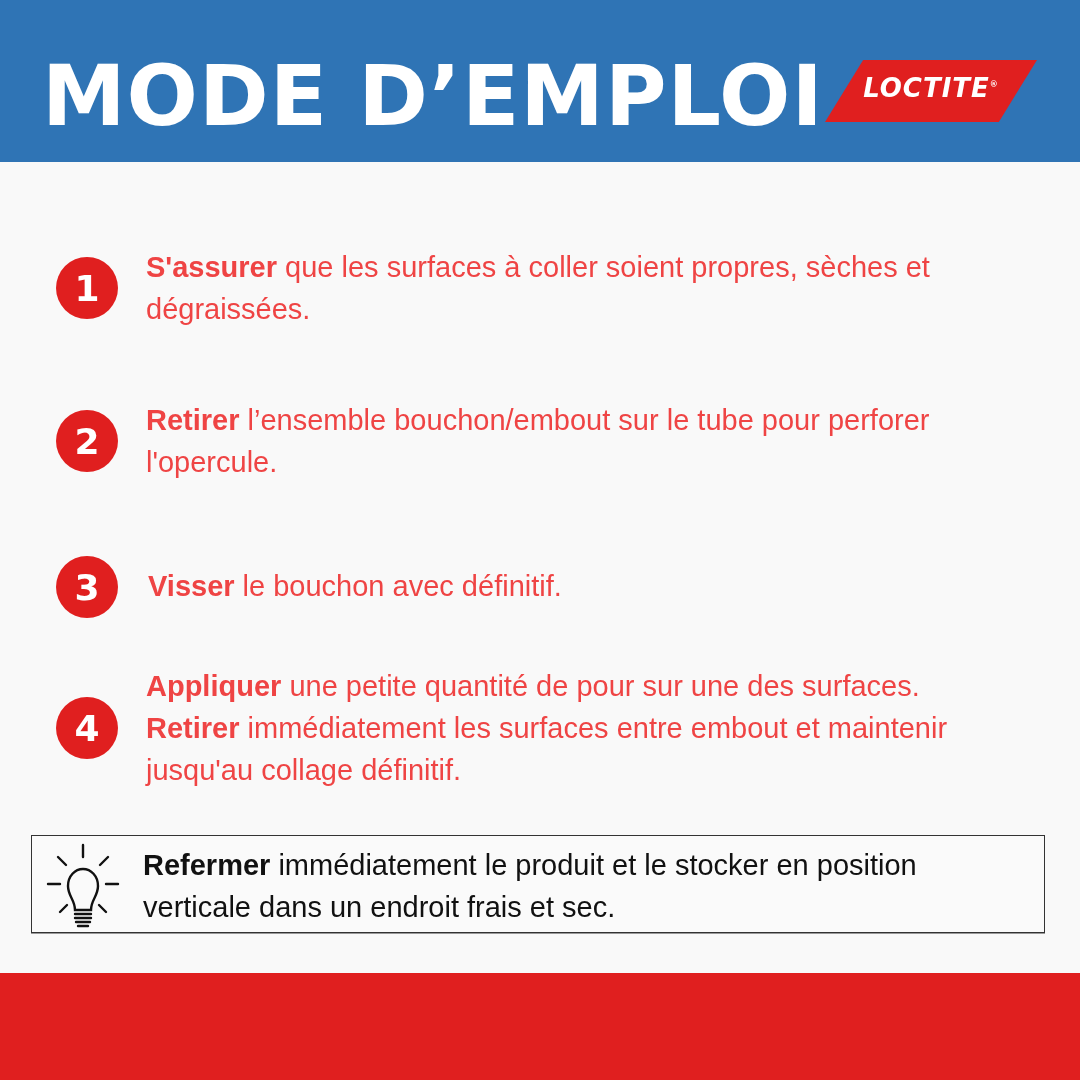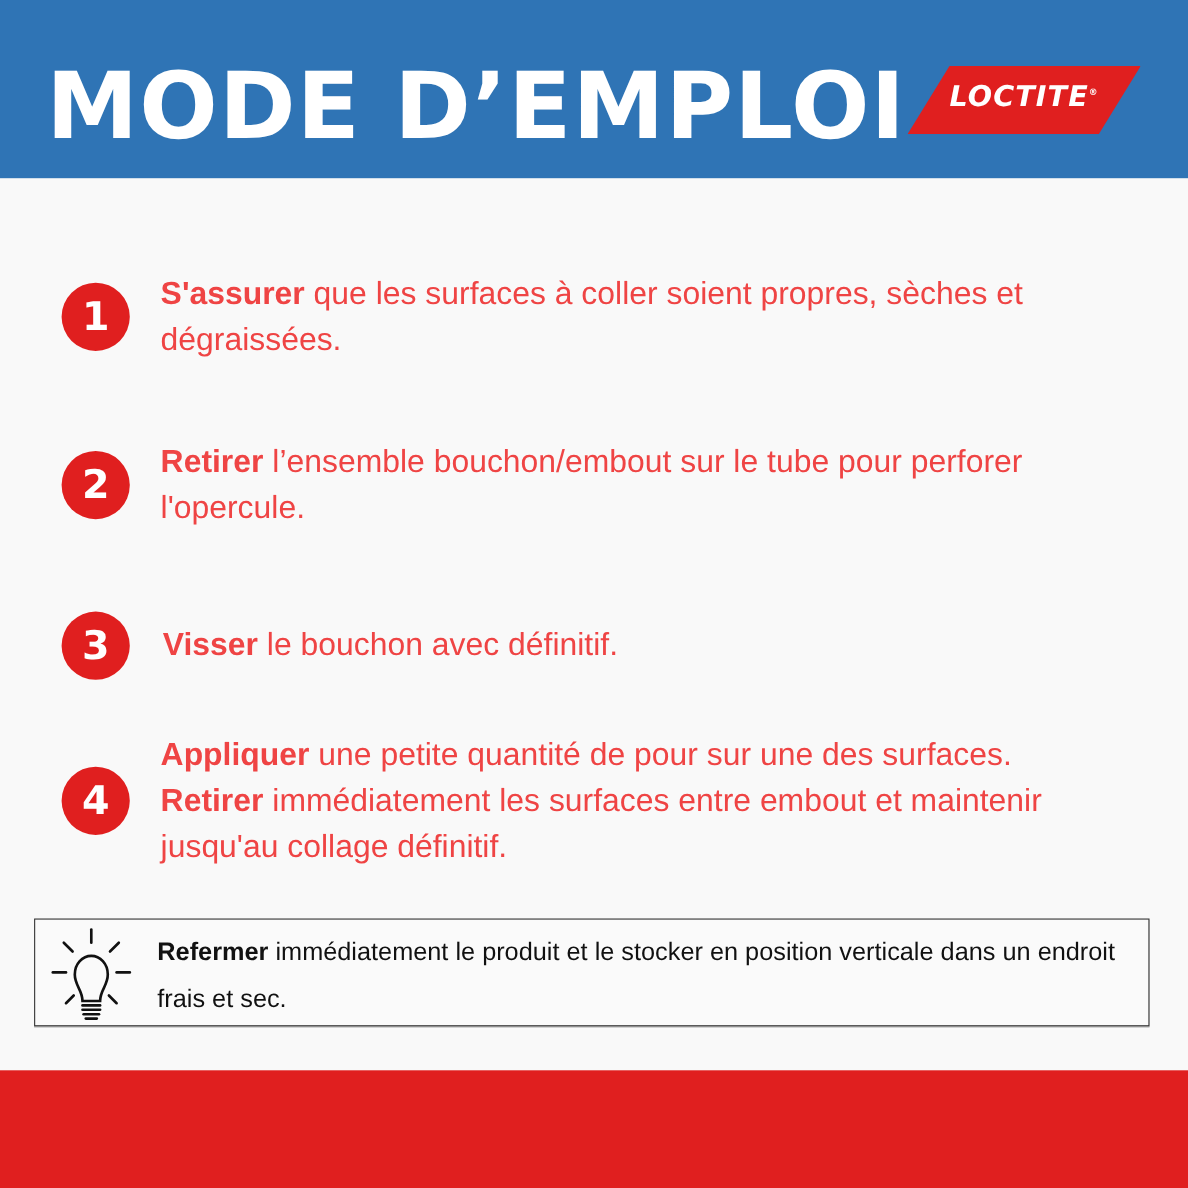--- a/index.html
+++ b/index.html
@@ -50,21 +50,21 @@
   .tip {
     position: absolute; left: 31px; top: 835px; width: 1014px; height: 98px;
     border: 1px solid #333; box-sizing: border-box; background: #fafafa;
     box-shadow: 0 1px 0 #999;
   }
   .tip-icon {
     position: absolute; left: 8px; top: 6px; width: 86px; height: 88px;
   }
   .tip-text {
     position: absolute; left: 111px; top: 8px; width: 880px;
-    font-size: 23px; line-height: 42px; color: #111;
+    font-size: 29px; line-height: 42px; color: #111;
   }
   .footer {
     position: absolute; left: 0; top: 973px; width: 1080px; height: 107px;
     background: #e01f1f;
   }
 </style>
 </head>
 <body>
 
 <div class="header">

